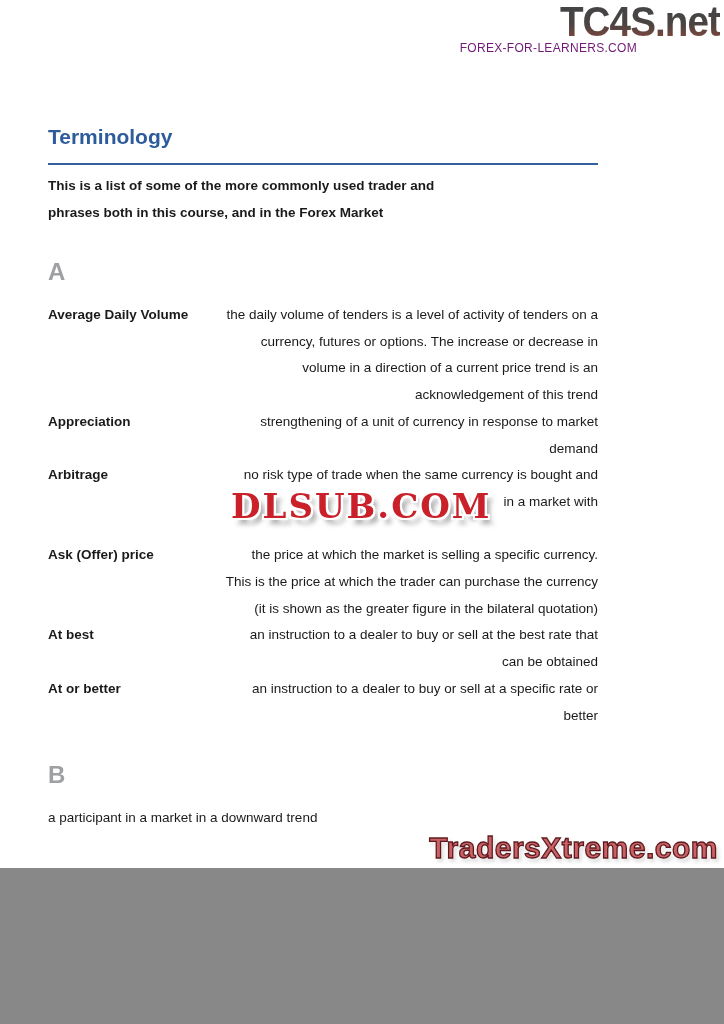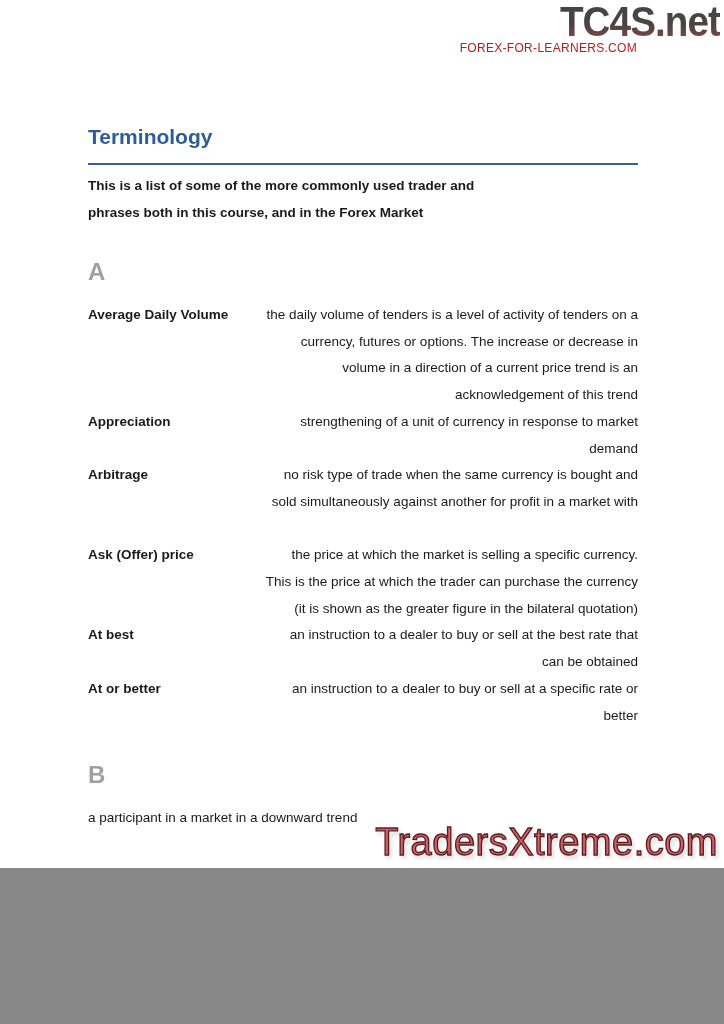--- a/index.html
+++ b/index.html
@@ -17,25 +17,25 @@
   .doc-header { position:relative; height:58px; }
   .logo {
     position:absolute; top:1px; right:4px;
     font-size:42px; font-weight:bold; letter-spacing:-1px; line-height:1;
     background:linear-gradient(180deg,#454545 15%,#4a4442 55%,#74463e 82%,#8e564a 100%);
     -webkit-background-clip:text; background-clip:text; color:transparent;
     transform:scaleX(.92); transform-origin:100% 0;
   }
   .site-line {
     position:absolute; top:41px; right:87px;
-    font-size:12px; color:#b91c1c; letter-spacing:.3px;
+    font-size:12px; color:#701a75; letter-spacing:.3px;
     z-index:2;
   }
   
-  .content { margin-left:88px; width:550px; }
+  .content { margin-left:48px; width:550px; }
   .title {
     margin-top:66px;
     font-size:21px; font-weight:bold; color:#2d5b9c;
     line-height:1.2;
   }
   .title-rule { border:none; border-top:2px solid #35609c; margin-top:14px; }
   .intro { margin-top:7px; font-weight:bold; font-size:13.5px; line-height:27px; }
   .section-letter {
     font-size:24px; font-weight:bold; color:#9fa0a3;
     line-height:1.2; margin:32px 0 15px 0;
@@ -60,21 +60,21 @@
   .footer-rule {
     position:absolute; left:85px; top:945px; width:552px; height:0;
     border-top:1px solid #d9d9d9;
   }
   .page-num {
     position:absolute; left:110px; top:950px;
     font-size:11px; color:#8e8e8e; letter-spacing:3px;
   }
   .brand {
     position:absolute; right:6px; bottom:4px; z-index:5;
-    font-size:38px; font-weight:normal; letter-spacing:.5px; line-height:1.1;
+    font-size:30px; font-weight:bold; letter-spacing:.5px; line-height:1.1;
     color:#c96165;
     -webkit-text-stroke:1.3px #5c191d;
     text-shadow: 0 0 2px #fff, 0 0 4px #fff, 0 0 6px #fff, 2px 3px 4px rgba(0,0,0,.25);
   }
 </style>
 </head>
 <body>
 
 <div class="page">
 
@@ -140,18 +140,19 @@
         </div>
         <div class="section-letter">B</div>
         <div class="entry">
           <div class="definition">
             <div class="def-line">a participant in a market in a downward trend</div>
           </div>
         </div>
       </div>
   </div>
 
+  <div class="watermark">DLSUB.COM</div>
 
   <div class="footer-rule"></div>
   <div class="page-num">1 | P a g e</div>
   <div class="brand">TradersXtreme.com</div>
 
 </div>
 
 </body></html>

